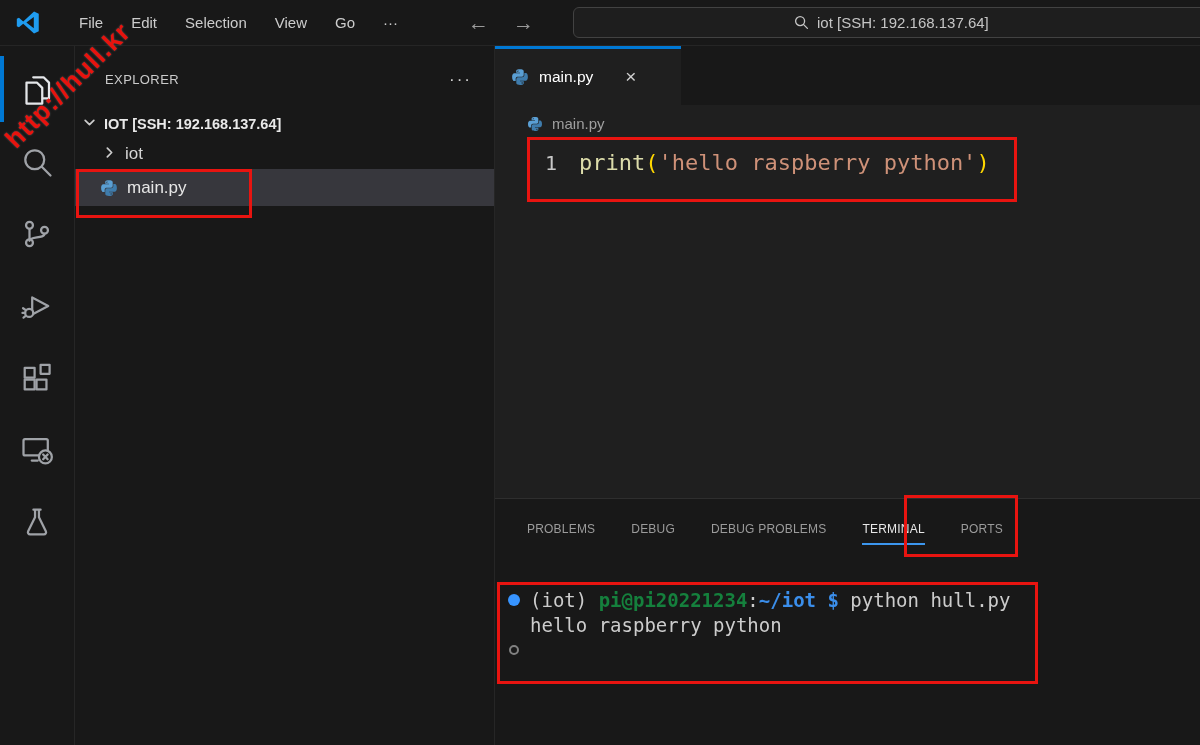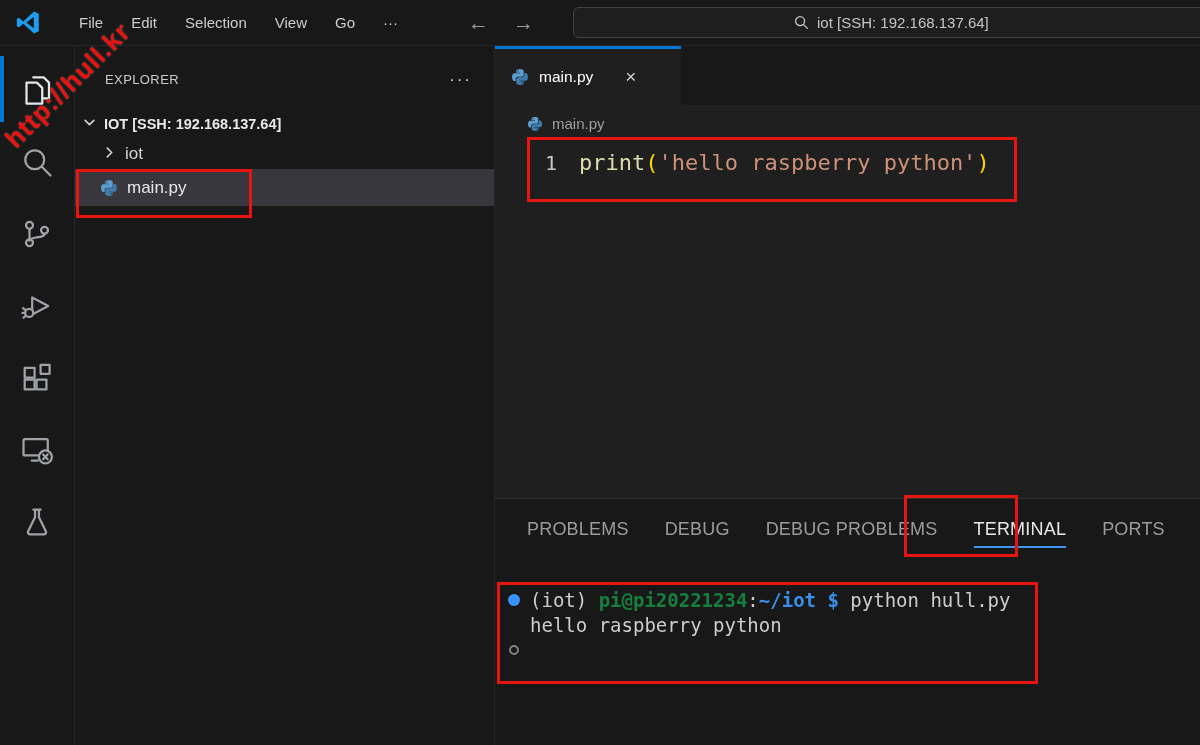--- a/index.html
+++ b/index.html
@@ -65,21 +65,21 @@
   .line-num { width:62px; text-align:right; color:#c8c8c8; font-size:20px; flex:0 0 auto; }
   .code-text { margin-left:22px; font-size:22px; white-space:pre; }
   .tok-fn { color:#dcdcaa; }
   .tok-paren { color:#ffd700; }
   .tok-str { color:#ce9178; }
 
   
   .panel { height:247px; background:#181818; border-top:1px solid #2e2e2e;
            display:flex; flex-direction:column; }
   .panel-tabs { height:60px; display:flex; align-items:center; padding-left:16px; }
-  .panel-tab { padding:0 16px; margin-right:4px; font-size:18px; color:#9b9b9b; letter-spacing:0.2px; }
+  .panel-tab { padding:0 16px; margin-right:4px; font-size:12px; color:#9b9b9b; letter-spacing:0.2px; }
   .panel-tab.active .pt-inner { color:#e8e8e8; border-bottom:2px solid #3c96ee; padding-bottom:7px; }
   .terminal { font-family:"DejaVu Sans Mono", monospace; font-size:19px; color:#cccccc;
               padding:28px 0 0 8px; }
   .t-line { display:flex; align-items:center; height:25px; white-space:pre; }
   .t-gutter { width:22px; display:flex; align-items:center; justify-content:center; flex:0 0 auto; }
   .dot-filled { width:12px; height:12px; border-radius:50%; background:#3794ff; }
   .dot-hollow { width:10px; height:10px; border-radius:50%; border:2px solid #818181; }
   .t-text { margin-left:5px; }
   .tg { color:#15803d; font-weight:bold; }
   .tb { color:#3b8eea; font-weight:bold; }

